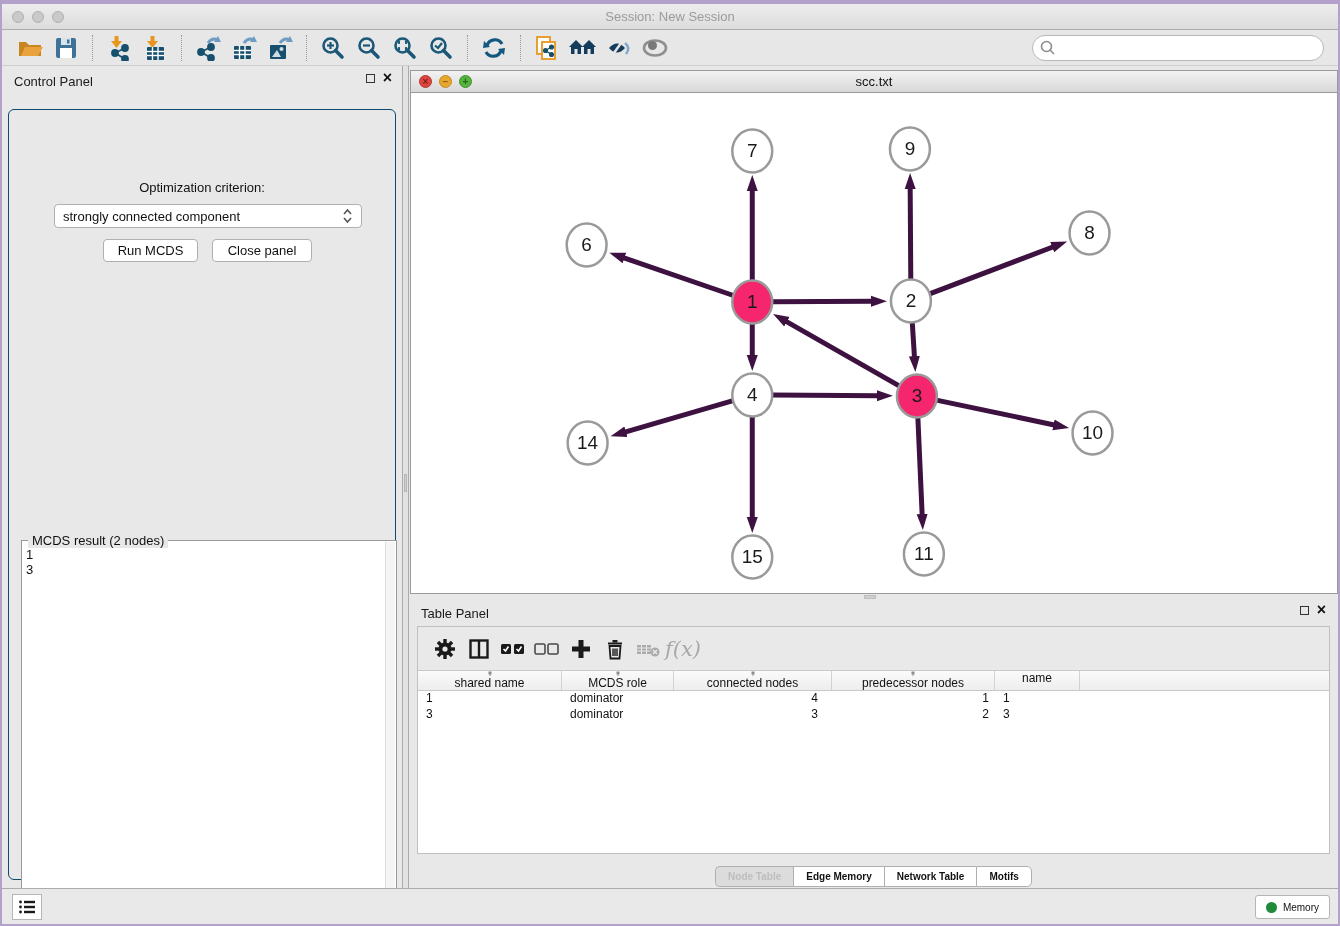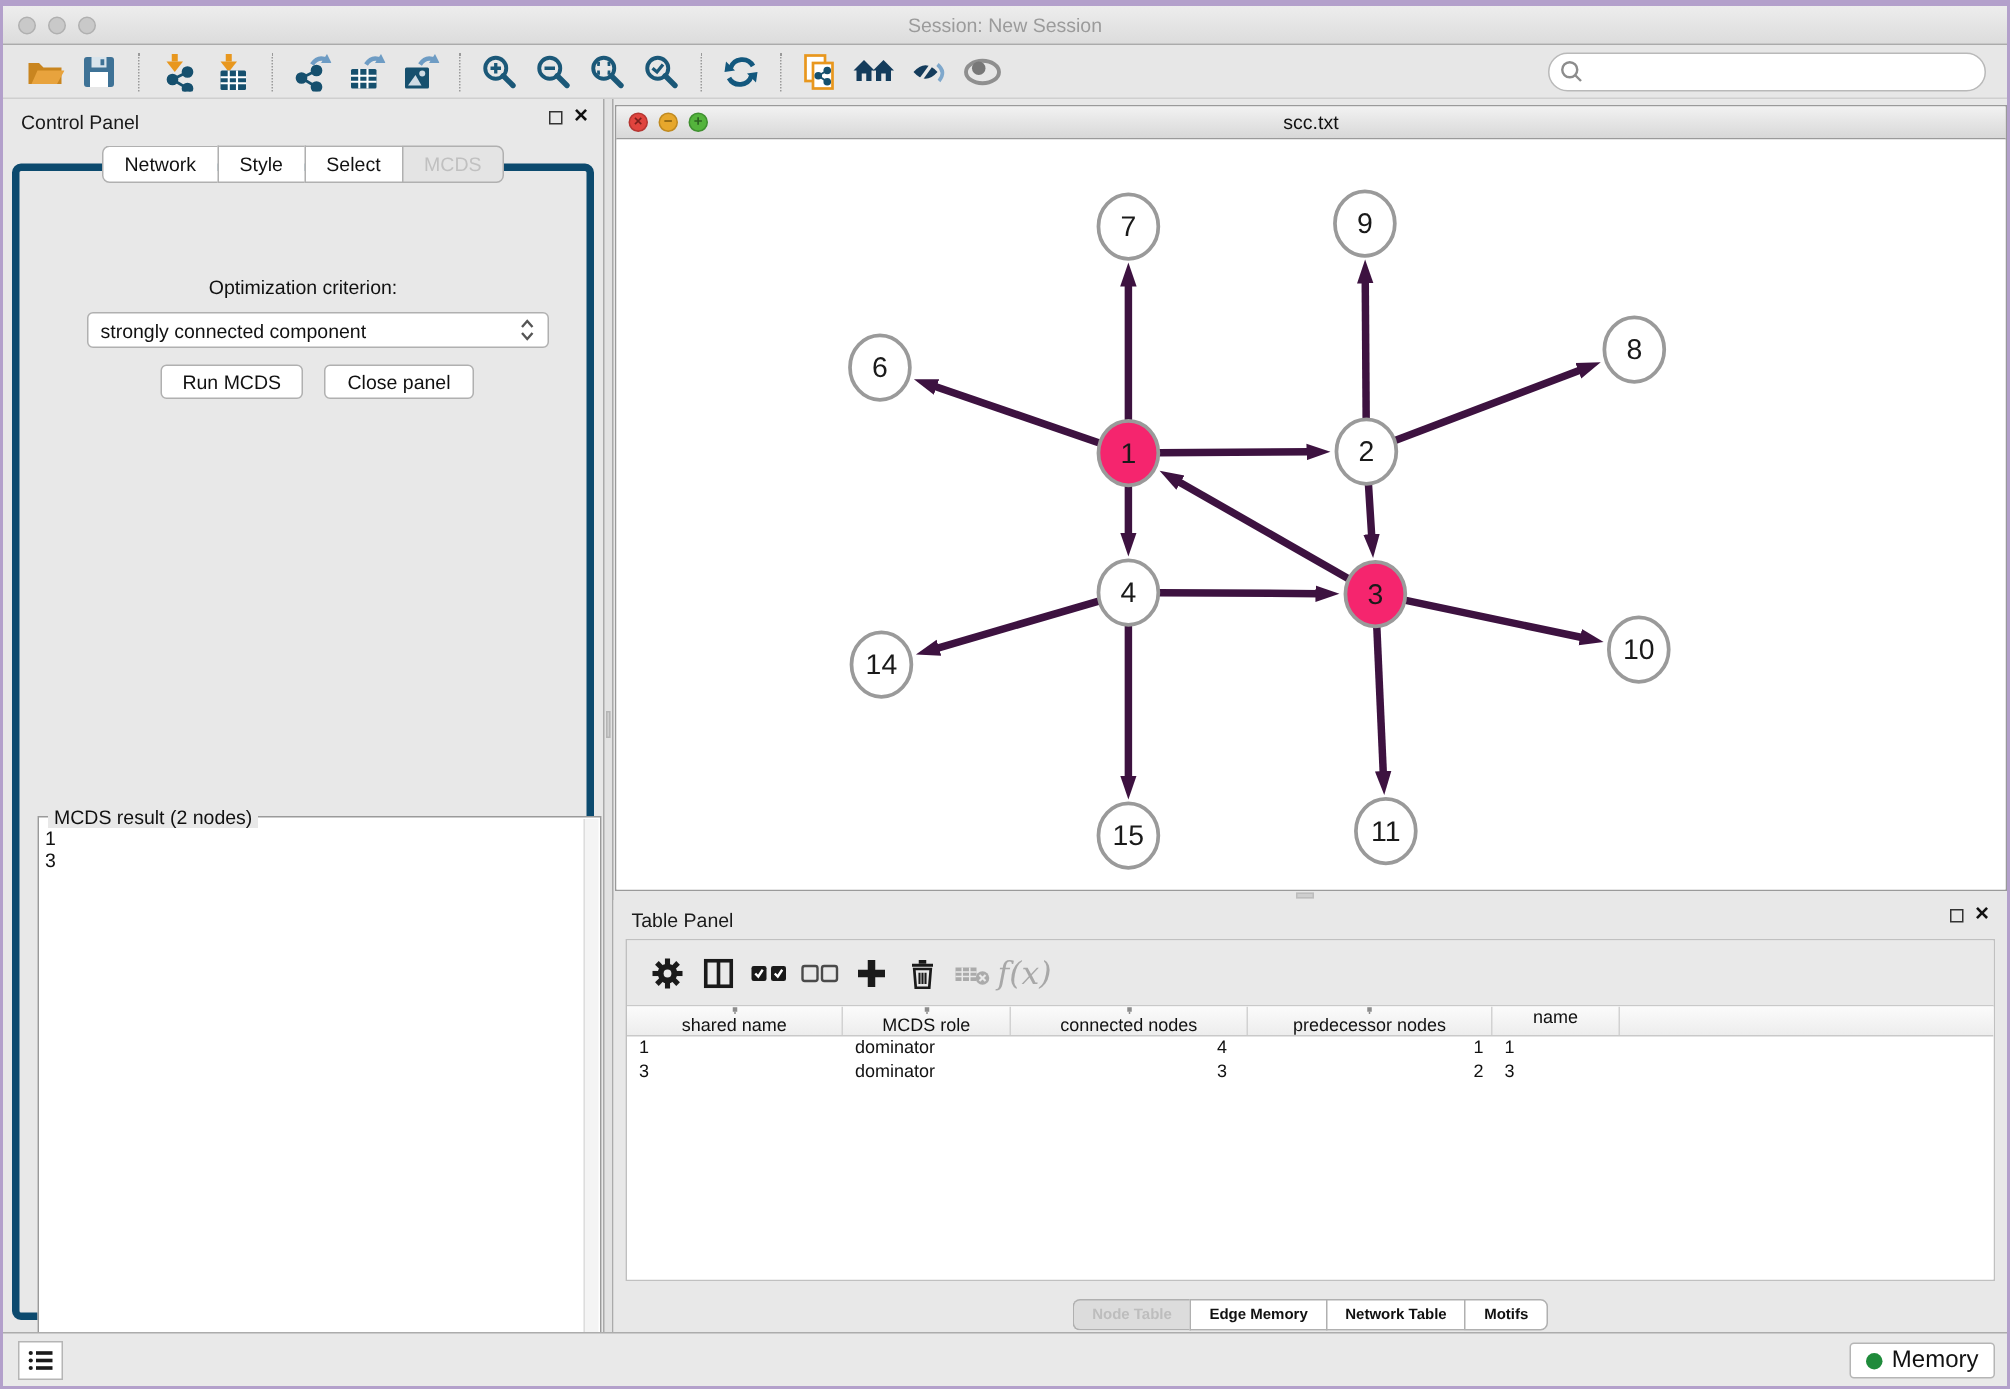--- a/index.html
+++ b/index.html
@@ -36,21 +36,21 @@
   .panel-btns { position:absolute; right:10px; top:6px; display:flex; gap:8px; align-items:center; }
   .float-box { width:9px; height:9px; border:1.5px solid #333; display:inline-block; }
   .close-x { font-size:16px; font-weight:700; color:#111; line-height:12px; cursor:pointer; }
   .cp-tabs { position:absolute; top:31px; left:0; width:100%; display:flex; justify-content:center; z-index:3; }
   .cp-tab { font-size:13px; padding:4px 14px; background:#fff; border:1px solid #b0b0b0;
     border-right:none; color:#111; cursor:pointer; }
   .cp-tab:first-child { border-radius:5px 0 0 5px; }
   .cp-tab:last-child { border-right:1px solid #b0b0b0; border-radius:0 5px 5px 0; }
   .cp-tab.active { background:#e4e4e4; color:#c0c0c0; }
   .cp-body { position:absolute; left:6px; right:6px; top:43px; bottom:8px;
-    border:5px solid #0c4a6e; border-radius:6px; background:#e8e8e8; }
+    border:1px solid #0c4a6e; border-radius:6px; background:#e8e8e8; }
   .opt-label { position:absolute; top:70px; width:100%; text-align:center; font-size:13px; color:#111; }
   .dropdown { position:absolute; top:94px; left:45px; width:308px; height:24px; background:#fff;
     border:1px solid #b0b0b0; border-radius:4px; font-size:13px; color:#111;
     display:flex; align-items:center; padding:0 8px; cursor:pointer; }
   .dropdown .dd-label { flex:1; }
   .btn { position:absolute; height:23px; background:#fff; border:1px solid #b0b0b0; border-radius:4px;
     font-size:13px; color:#111; cursor:pointer; font-family:"Liberation Sans", sans-serif; }
   .run-btn { top:129px; left:94px; width:95px; }
   .closep-btn { top:129px; left:203px; width:100px; }
   .result-box { position:absolute; left:12px; width:376px; top:430px; height:380px;
@@ -120,21 +120,21 @@
   .tp-tab:last-child { border-right:1px solid #b0b0b0; border-radius:0 5px 5px 0; }
   .tp-tab.active { background:#dcdcdc; color:#bdbdbd; }
 
   
   .statusbar { position:absolute; left:0; right:0; bottom:0; height:36px; background:#e9e9e9;
     border-top:1px solid #acacac; }
   .list-btn { position:absolute; left:10px; top:5px; width:30px; height:26px; background:#fff;
     border:1px solid #b5b5b5; display:flex; align-items:center; justify-content:center; cursor:pointer; }
   .mem-btn { position:absolute; right:8px; top:6px; height:24px; background:#fff;
     border:1px solid #b5b5b5; border-radius:3px; display:flex; align-items:center; gap:6px;
-    padding:0 10px; font-size:16px; color:#111; cursor:pointer; }
+    padding:0 10px; font-size:10px; color:#111; cursor:pointer; }
   .mem-dot { width:11px; height:11px; border-radius:50%; background:#1f8b3b; }
 </style>
 </head>
 <body>
 
 <div class="app">
 
   <div class="titlebar">
     <div class="traffic">
       <span class="tdot"></span>
@@ -313,26 +313,20 @@
     </div>
   </div>
 
   <div class="main">
 
     <div class="control-panel">
       <div class="panel-head">Control Panel</div>
       <div class="panel-btns">
         <span class="float-box"></span>
         <span class="close-x">×</span>
-      </div>
-      <div class="cp-tabs">
-        <div class="cp-tab">Network</div>
-        <div class="cp-tab">Style</div>
-        <div class="cp-tab">Select</div>
-        <div class="cp-tab active">MCDS</div>
       </div>
       <div class="cp-body">
         <div class="opt-label">Optimization criterion:</div>
         <div class="dropdown">
           <span class="dd-label">strongly connected component</span>
           <svg width="11" height="16">
             <polyline points="2,6 5.5,2 9,6" stroke="#555" stroke-width="1.6" fill="none"></polyline>
             <polyline points="2,10 5.5,14 9,10" stroke="#555" stroke-width="1.6" fill="none"></polyline>
           </svg>
         </div>

